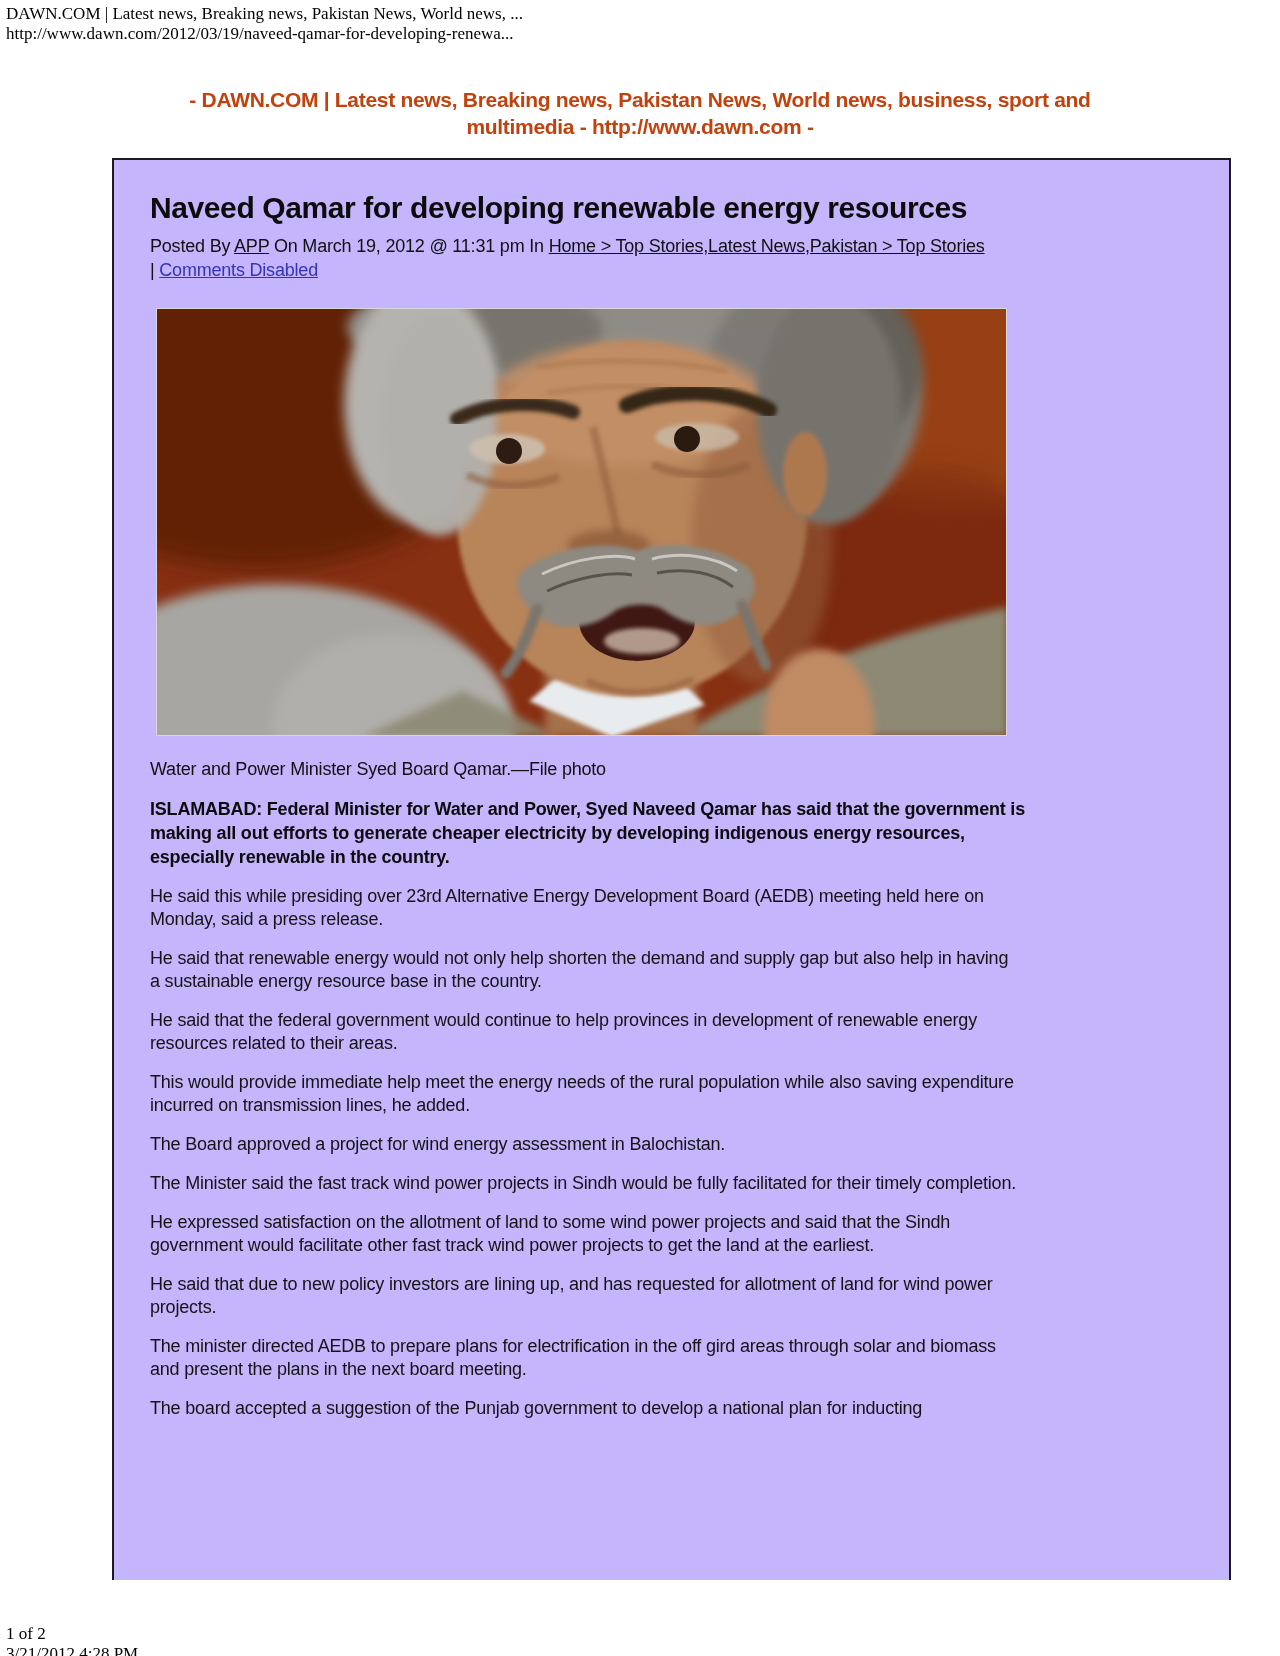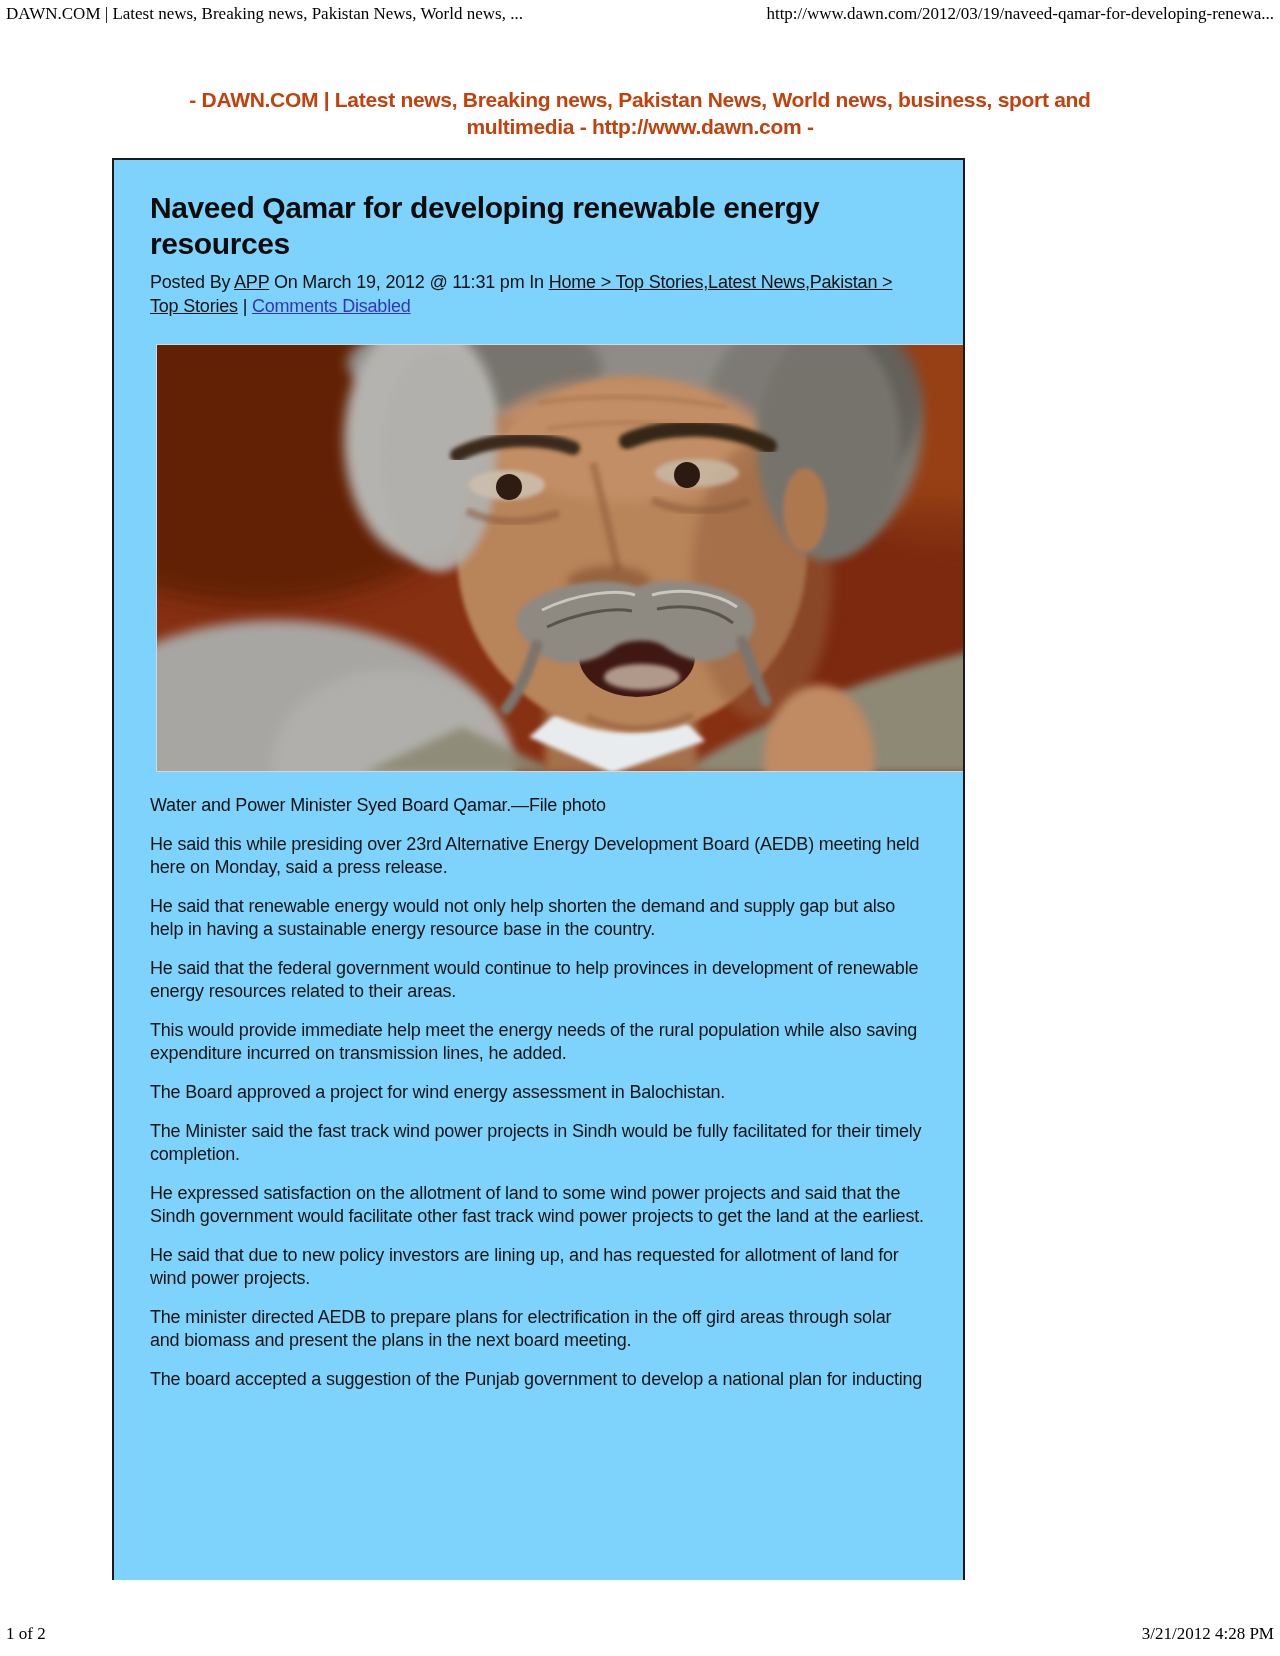--- a/index.html
+++ b/index.html
@@ -5,35 +5,35 @@
   * { margin:0; padding:0; box-sizing:border-box; }
   html,body { background:#ffffff; }
   .page {
     position:relative; width:1280px; height:1656px; background:#ffffff;
     font-family:"Liberation Sans", sans-serif; color:#111;
   }
   
   .print-header, .print-footer {
     position:absolute; left:6px; right:6px;
     display:flex; justify-content:space-between;
-    font-family:"Liberation Serif", serif; font-size:17px; color:#000;
+    font-family:"Liberation Serif", serif; font-size:17px; color:#000;flex-direction:column;
   }
   .print-header { top:4px; }
   .print-footer { top:1624px; }
   
   .banner {
     position:absolute; top:86px; left:50%; transform:translateX(-50%);
     width:950px; text-align:center;
     font-weight:bold; font-size:21px; line-height:27px; letter-spacing:-0.3px; color:#c2410c;
   }
   
   .article-box {
-    position:absolute; top:158px; left:112px; width:853px; height:1422px;
+    position:absolute; top:158px; left:112px; width:1119px; height:1422px;
     border:2px solid #1b1b1b; border-bottom:none;
-    padding:30px 38px 0 36px; overflow:hidden; background:#7dd3fc;
+    padding:30px 38px 0 36px; overflow:hidden; background:#c4b5fd;
   }
   .article-title {
     font-size:30px; line-height:36px; font-weight:bold; letter-spacing:-0.4px; color:#0c0c0c;
   }
   .byline {
     margin-top:8px; max-width:835px; font-size:18px; line-height:24px; letter-spacing:-0.2px;
   }
   .link-dark { color:#111; text-decoration:underline; cursor:pointer; }
   .link-blue { color:#3434bb; text-decoration:underline; cursor:pointer; }
   .photo-frame {
@@ -137,20 +137,21 @@
         <path d="M500,264 C530,258 558,264 576,278" stroke="#4e463e" stroke-width="3" fill="none" opacity="0.8"></path>
 
         <path d="M430,372 Q482,396 536,370" stroke="#8a5535" stroke-width="6" fill="none" opacity="0.5" filter="url(#b2)"></path>
 
         <ellipse cx="662" cy="415" rx="55" ry="75" fill="#c08a63" filter="url(#b4)"></ellipse>
       </svg>
     </div>
 
     <p class="caption">Water and Power Minister Syed Board Qamar.—File photo</p>
 
+    <p class="lead">ISLAMABAD: Federal Minister for Water and Power, Syed Naveed Qamar has said that the government is making all out efforts to generate cheaper electricity by developing indigenous energy resources, especially renewable in the country.</p>
 
     <p class="body-p">He said this while presiding over 23rd Alternative Energy Development Board (AEDB) meeting held here on Monday, said a press release.</p>
     <p class="body-p">He said that renewable energy would not only help shorten the demand and supply gap but also help in having a sustainable energy resource base in the country.</p>
     <p class="body-p">He said that the federal government would continue to help provinces in development of renewable energy resources related to their areas.</p>
     <p class="body-p">This would provide immediate help meet the energy needs of the rural population while also saving expenditure incurred on transmission lines, he added.</p>
     <p class="body-p">The Board approved a project for wind energy assessment in Balochistan.</p>
     <p class="body-p">The Minister said the fast track wind power projects in Sindh would be fully facilitated for their timely completion.</p>
     <p class="body-p">He expressed satisfaction on the allotment of land to some wind power projects and said that the Sindh government would facilitate other fast track wind power projects to get the land at the earliest.</p>
     <p class="body-p">He said that due to new policy investors are lining up, and has requested for allotment of land for wind power projects.</p>
     <p class="body-p">The minister directed AEDB to prepare plans for electrification in the off gird areas through solar and biomass and present the plans in the next board meeting.</p>

